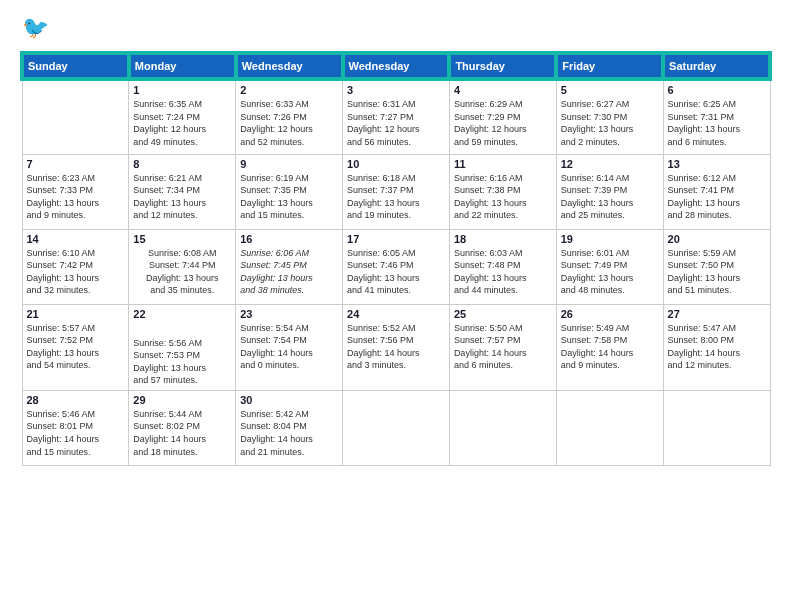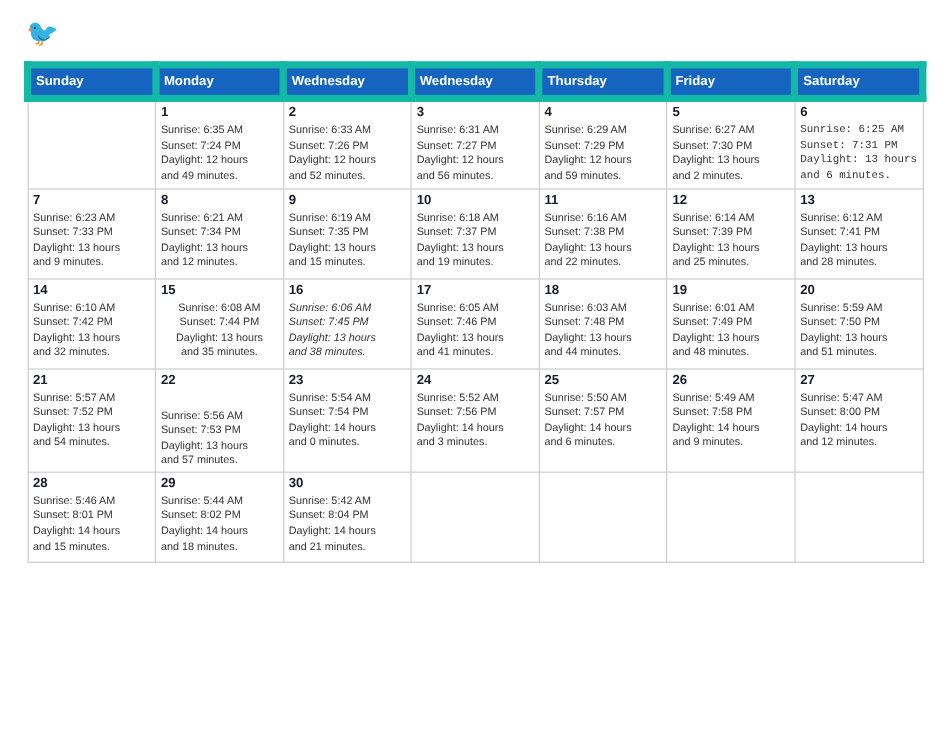--- a/index.html
+++ b/index.html
@@ -8,21 +8,21 @@
     .header { display: flex; justify-content: space-between; align-items: flex-start; margin-bottom: 10px; }
     .logo { display: flex; align-items: center; }
     .logo-text-general { font-size: 18px; font-weight: bold; color: #1a1a2e; }
     .logo-text-blue { font-size: 18px; font-weight: bold; color: #1565c0; }
     .logo-bird { color: #1565c0; font-size: 22px; margin-left: 2px; }
     .title-block { text-align: right; }
     .month-title { font-size: 32px; color: #1a1a2e; font-weight: normal; }
     .location { font-size: 14px; color: #555; }
     table { width: 100%; border-collapse: collapse; }
     thead tr { background-color: #1565c0; }
-    thead th { color: #fff; font-size: 11px; font-weight: bold; padding: 5px 4px; text-align: left; border: 6px solid #14b8a6; }
+    thead th { color: #fff; font-size: 11px; font-weight: bold; padding: 5px 4px; text-align: left; border: 4px solid #14b8a6; }
     tbody td { border: 1px solid #ccc; padding: 3px 4px; vertical-align: top; font-size: 9px; color: #333; min-height: 70px; width: calc(100% / 7); }
     .day-num { font-size: 11px; font-weight: bold; color: #1a1a2e; display: block; margin-bottom: 2px; }
     .day-info { line-height: 1.4; }
     tbody tr { height: 75px; }
   </style>
 </head>
 <body>
 
 <div class="page">
   <div class="header">
@@ -86,21 +86,21 @@
           </td>
           <td>
             <span class="day-num">5</span>
             <div class="day-info" style="white-space: pre-line;">Sunrise: 6:27 AM
 Sunset: 7:30 PM
 Daylight: 13 hours
 and 2 minutes.</div>
           </td>
           <td>
             <span class="day-num">6</span>
-            <div class="day-info" style="white-space: pre-line; font-family: Liberation Mono, monospace;">Sunrise: 6:25 AM
+            <div class="day-info" style="white-space: pre-line;">Sunrise: 6:25 AM
 Sunset: 7:31 PM
 Daylight: 13 hours
 and 6 minutes.</div>
           </td>
         </tr>
         <tr>
           <td>
             <span class="day-num">7</span>
             <div class="day-info" style="white-space: pre-line;">Sunrise: 6:23 AM
 Sunset: 7:33 PM

